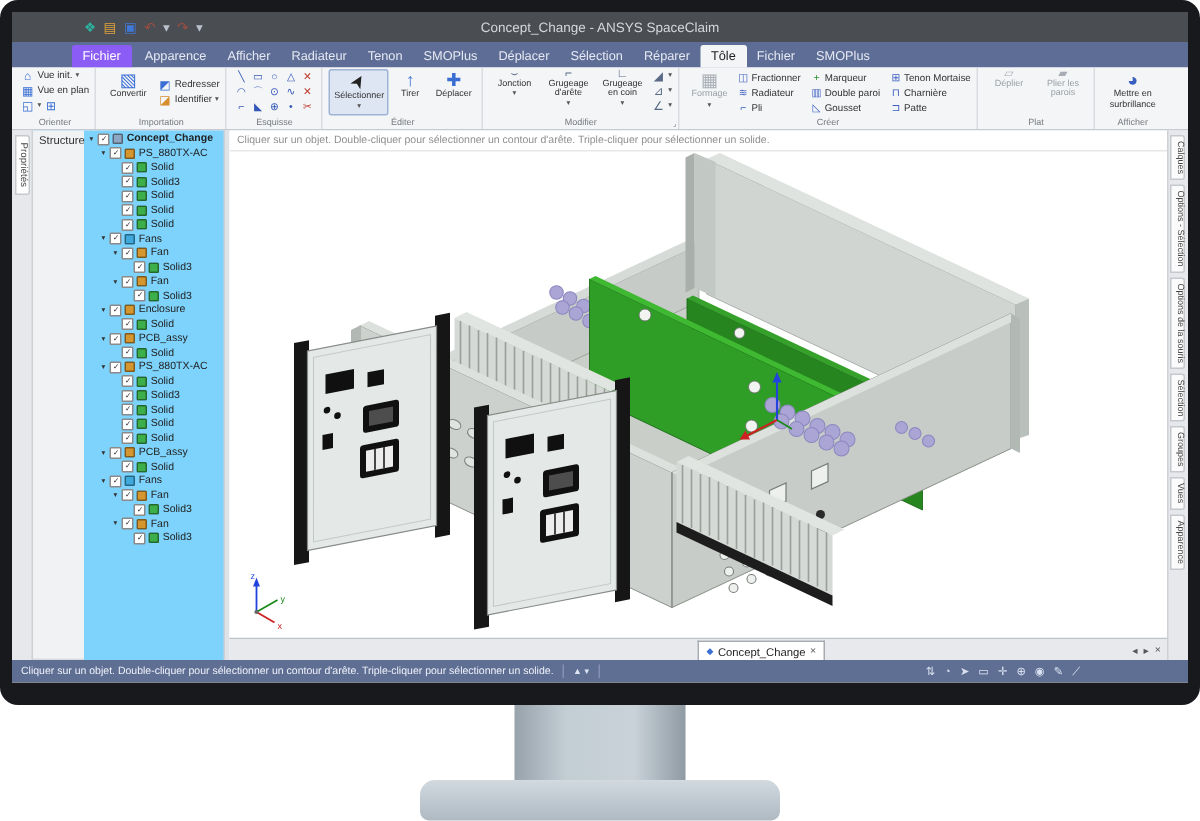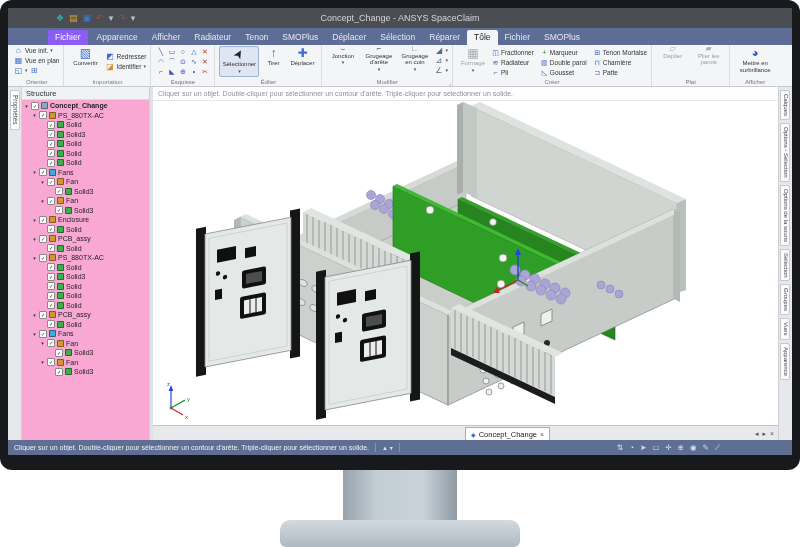--- a/index.html
+++ b/index.html
@@ -48,21 +48,21 @@
   .esq{font-size:7px;text-align:center;line-height:10px;}
   .cgrid{display:grid;grid-template-columns:auto auto auto;column-gap:7px;row-gap:1px;align-content:start;padding-top:2px;}
   .citem{display:flex;gap:2px;font-size:6.5px;line-height:9px;color:#333;white-space:nowrap;}
   .cic{color:#3b5fc0;font-size:7px;width:7px;text-align:center;}
 
   
   .main{flex:1;display:flex;min-height:0;}
   .lstrip{width:14px;background:#e6e8ec;border-right:1px solid #cdd0d5;box-sizing:border-box;}
   .vtab{writing-mode:vertical-rl;font-size:6.5px;color:#444;background:#fff;border:1px solid #c5c8cd;
         margin:3px 0 0 2px;padding:4px 0;border-radius:0 2px 2px 0;width:10px;box-sizing:border-box;text-align:center;}
-  .lpanel{width:128px;background:#f9a8d4;border-right:1px solid #cdd0d5;display:flex;flex-direction:column;box-sizing:border-box;}
+  .lpanel{width:128px;background:#7dd3fc;border-right:1px solid #cdd0d5;display:flex;box-sizing:border-box;}
   .phead{flex:0 0 13px;background:#f0f2f4;border-bottom:1px solid #dadce0;font-size:7.5px;color:#333;
          padding:2px 0 0 4px;box-sizing:border-box;}
   .tree{flex:1;overflow:hidden;padding-top:1px;}
   .trow{display:flex;align-items:center;height:9.5px;gap:2px;white-space:nowrap;}
   .texp{width:5px;font-size:5px;color:#333;text-align:center;flex:0 0 5px;}
   .tcb{width:6px;height:6px;border:1px solid #8a8a8a;font-size:5px;line-height:6px;text-align:center;
        color:#222;background:#fff;border-radius:1px;flex:0 0 6px;box-sizing:content-box;}
   .ticn{width:7px;height:7px;border:1px solid rgba(0,0,0,.4);border-radius:1px;flex:0 0 7px;box-sizing:border-box;}
   .tlbl{font-size:7px;color:#222;}
   .tlbl.bold{font-weight:bold;}

